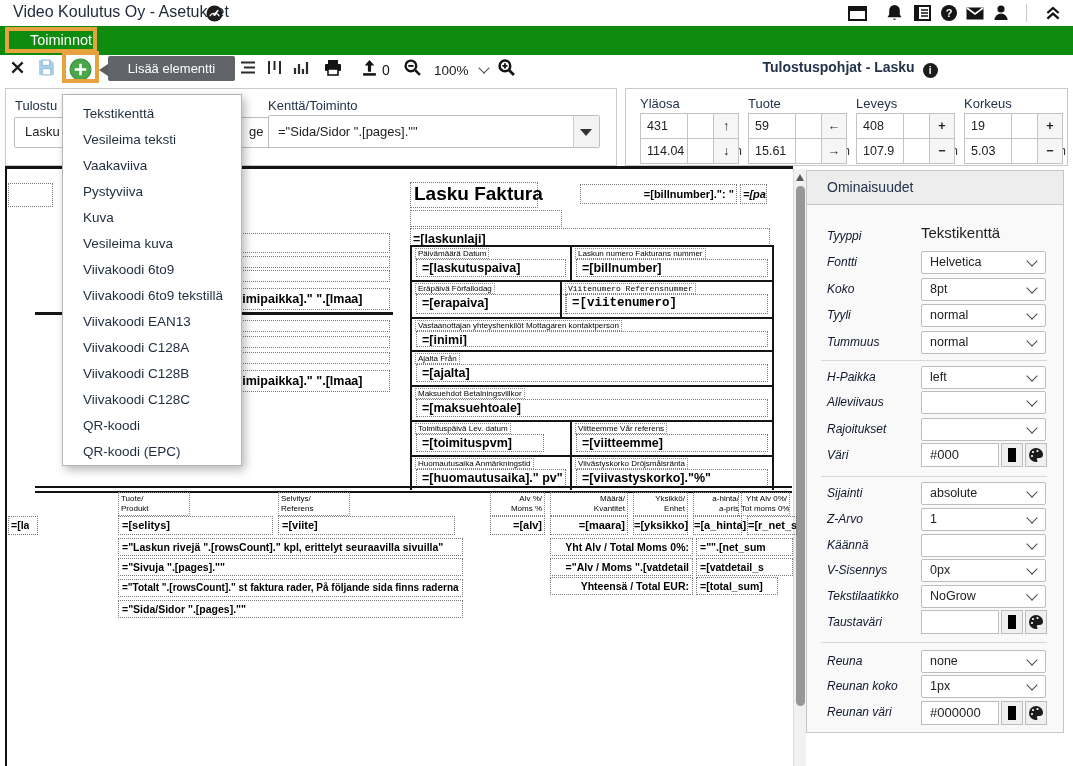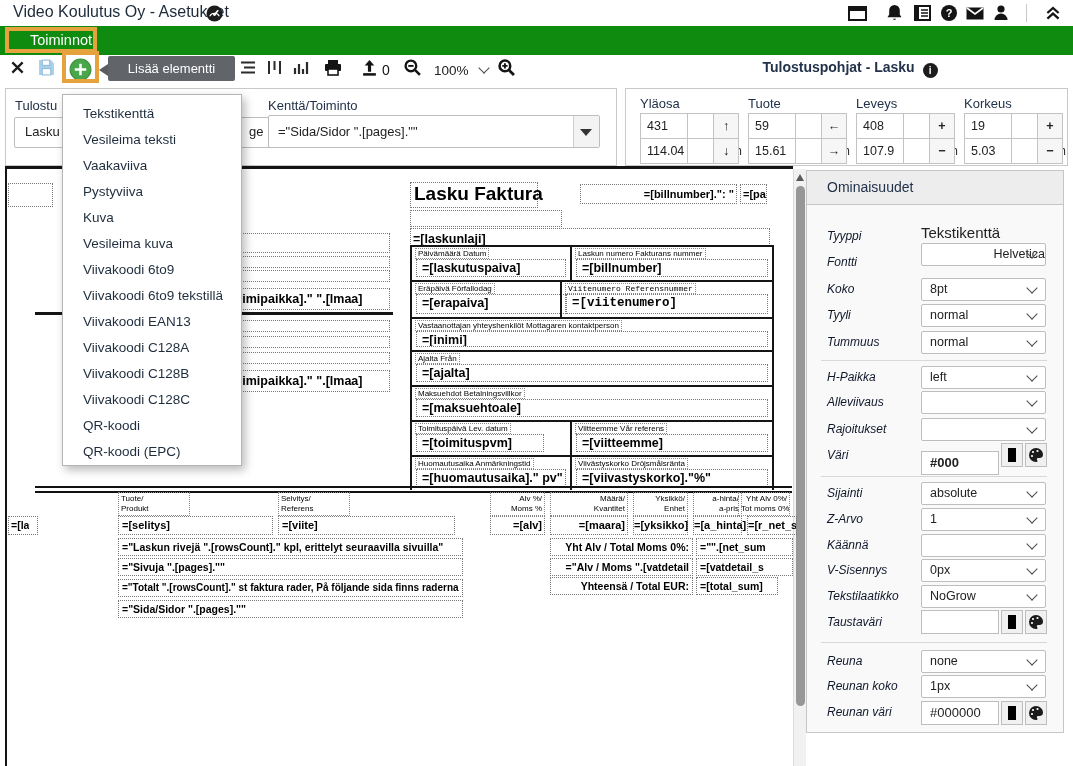--- a/index.html
+++ b/index.html
@@ -250,21 +250,21 @@
 
     <div class="abs dot" style="left:1px;top:14px;width:45px;height:24px;"></div>
 
     <div class="abs dot" style="left:403px;top:13px;width:128px;height:26px;">
       <span style="font-weight:bold;font-size:19px;white-space:nowrap;padding-left:3px;">Lasku Faktura</span>
     </div>
 
     <div class="abs dot" style="left:573px;top:15px;width:157px;height:20px;text-align:right;">
       <span class="i11" style="font-size:11px;line-height:18px;padding-right:2px;display:inline-block;">=[billnumber].": "</span>
     </div>
-    <div class="abs dot" style="left:733px;top:15px;width:27px;height:20px;overflow:hidden;">
+    <div class="abs dot" style="left:733px;top:15px;width:27px;height:20px;overflow:hidden;font-style:italic;">
       <span class="i11" style="font-size:11px;line-height:18px;padding-left:2px;display:inline-block;">=[pa</span>
     </div>
 
     <div class="abs dot" style="left:403px;top:41px;width:152px;height:17px;"></div>
 
     <div class="abs dot" style="left:403px;top:59px;width:360px;height:18px;">
       <span class="ival" style="line-height:16px;padding-left:2px;">=[laskunlaji]</span>
     </div>
 
     <div class="abs dot" style="left:111px;top:64px;width:272px;height:20px;"></div>
@@ -451,21 +451,21 @@
 
   <div id="props">
     <div class="abs" style="left:0;top:0;right:0;height:33px;background:#ededed;border-bottom:1px solid #c6c6c6;">
       <span class="abs" style="left:20px;top:8px;font-size:14px;color:#22324a;">Ominaisuudet</span>
     </div>
 
     <span class="prow-lbl" style="top:58px;">Tyyppi</span>
     <span class="abs" style="left:114px;top:53px;font-size:15px;color:#222;">Tekstikenttä</span>
 
     <span class="prow-lbl" style="top:84px;">Fontti</span>
-    <div class="psel" style="top:72px;text-align:right;"><span>Helvetica</span><span class="chev"></span></div>
+    <div class="psel" style="top:80px;"><span>Helvetica</span><span class="chev"></span></div>
 
     <span class="prow-lbl" style="top:111px;">Koko</span>
     <div class="psel" style="top:107px;"><span>8pt</span><span class="chev"></span></div>
 
     <span class="prow-lbl" style="top:137px;">Tyyli</span>
     <div class="psel" style="top:133px;"><span>normal</span><span class="chev"></span></div>
 
     <span class="prow-lbl" style="top:164px;">Tummuus</span>
     <div class="psel" style="top:160px;"><span>normal</span><span class="chev"></span></div>
 
@@ -474,21 +474,21 @@
     <span class="prow-lbl" style="top:199px;">H-Paikka</span>
     <div class="psel" style="top:195px;"><span>left</span><span class="chev"></span></div>
 
     <span class="prow-lbl" style="top:224px;">Alleviivaus</span>
     <div class="psel" style="top:220px;"><span></span><span class="chev"></span></div>
 
     <span class="prow-lbl" style="top:251px;">Rajoitukset</span>
     <div class="psel" style="top:247px;"><span></span><span class="chev"></span></div>
 
     <span class="prow-lbl" style="top:277px;">Väri</span>
-    <div class="pinputc" style="top:280px;font-weight:bold;">#000</div>
+    <div class="pinputc" style="top:272px;">#000</div>
     <div class="swatch" style="left:194px;top:272px;">
         <span class="inner"></span>
       </div>
     <div class="pal" style="left:218px;top:272px;">
       <svg width="16" height="16" viewBox="0 0 16 16" style="margin:3px 0 0 2px;">
           <path d="M8 1a7 7 0 1 0 0 14c1.5 0 1.8-1 1.2-1.8-.8-1-.3-2.2 1-2.2H12a3.5 3.5 0 0 0 3-3.5C15 4 11.9 1 8 1z" fill="#1b1b1b"></path>
           <circle cx="5" cy="5" r="1.1" fill="#fff"></circle>
           <circle cx="9.5" cy="4" r="1.1" fill="#fff"></circle>
           <circle cx="4" cy="9" r="1.1" fill="#fff"></circle>
         </svg>

